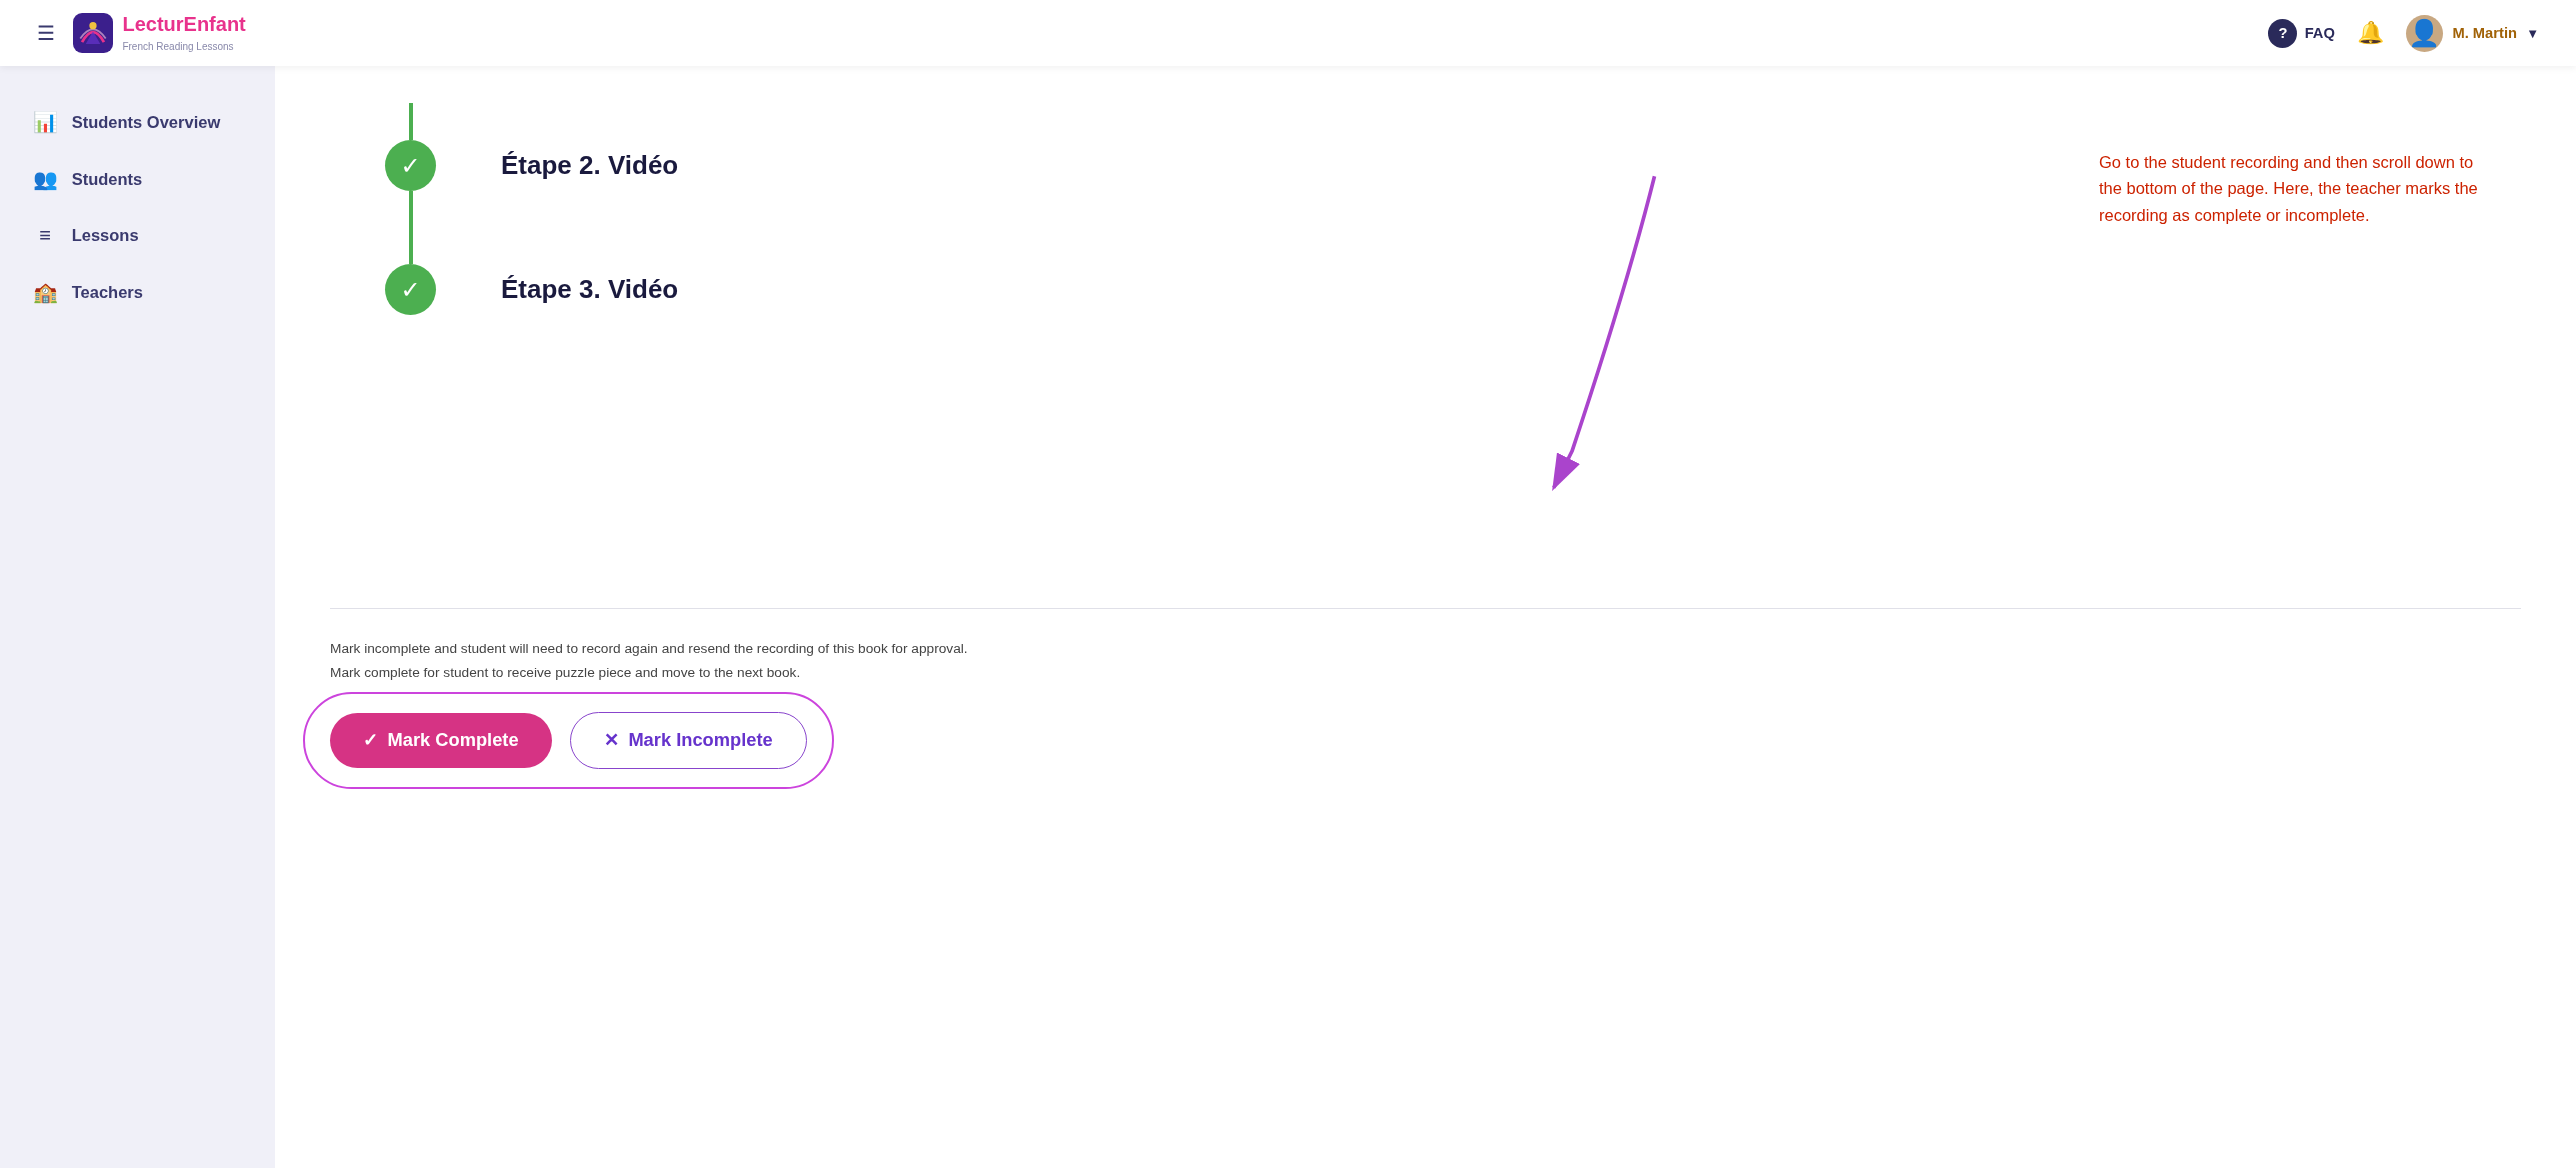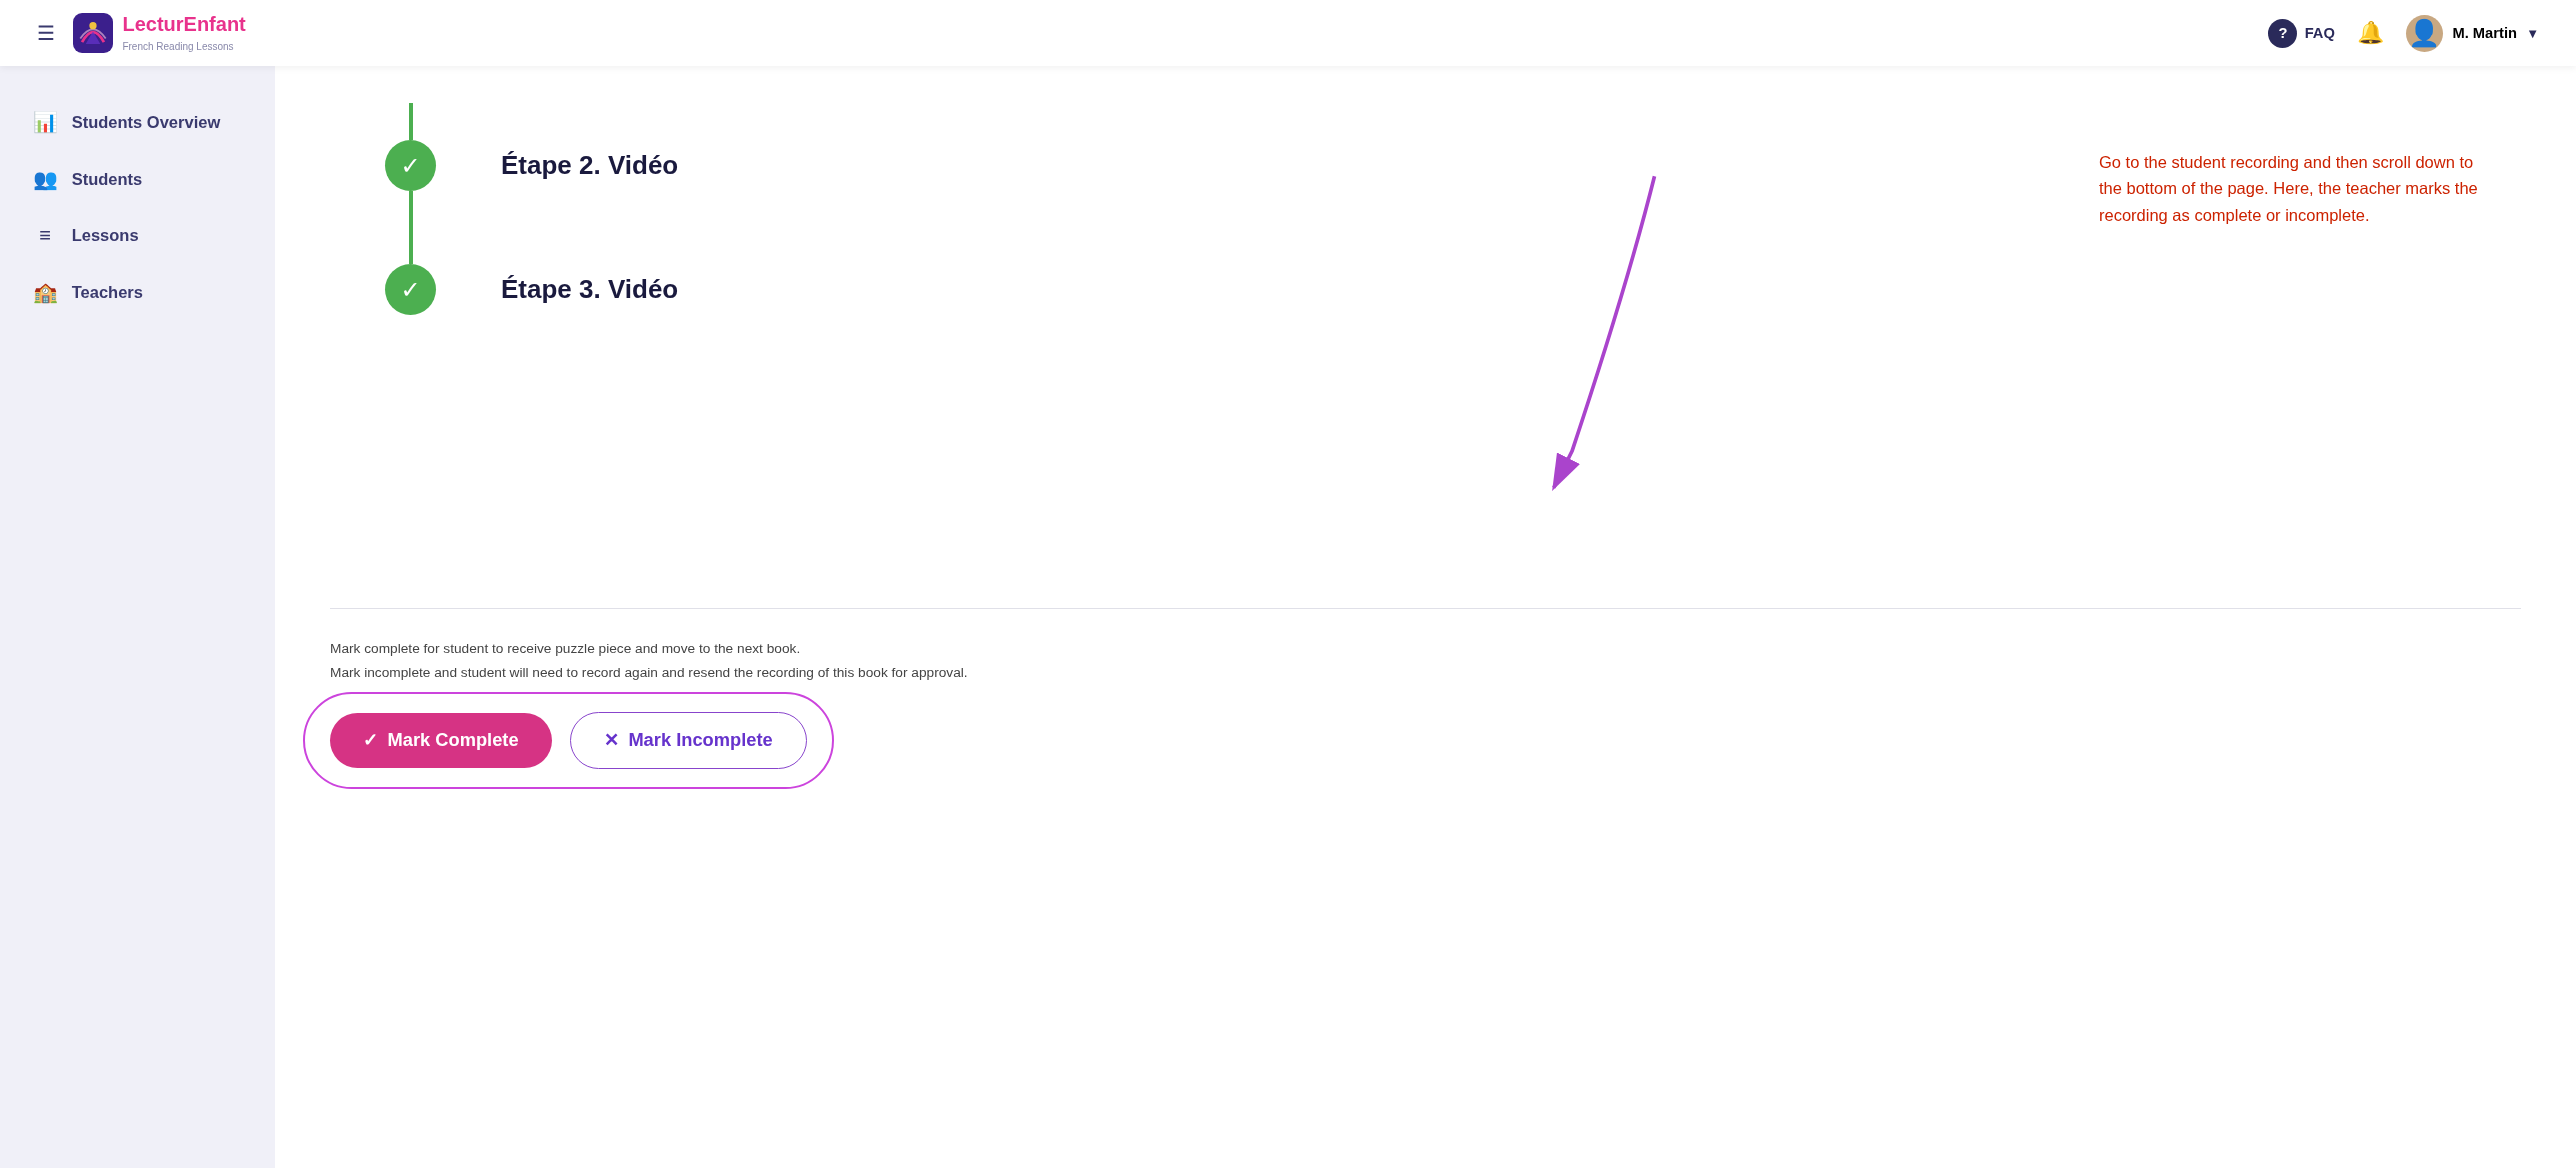--- a/index.html
+++ b/index.html
@@ -121,21 +121,21 @@
       background: #c8a882;
       overflow: hidden;
       display: flex;
       align-items: center;
       justify-content: center;
     }
 
     .user-name {
       font-size: 14.7px;
       font-weight: 600;
-      color: #000000;
+      color: #a16207;
     }
 
     
     .layout {
       display: flex;
       margin-top: 66px;
       height: calc(100vh - 66px);
     }
 
     
@@ -392,22 +392,22 @@
           </marker>
         </defs>
         <path d="M 750 80 Q 720 200 660 380 L 640 420" stroke="#aa44cc" stroke-width="4" fill="none" marker-end="url(#arrowhead)"></path>
       </svg>
 
       
       <hr class="divider" style="margin-top: 293px;">
 
       
       <div class="instructions">
+        <div>Mark incomplete and student will need to record again and resend the recording of this book for approval.</div>
         <div>Mark complete for student to receive puzzle piece and move to the next book.</div>
-        <div>Mark incomplete and student will need to record again and resend the recording of this book for approval.</div>
       </div>
 
       
       <div class="buttons-area">
         <div class="oval-highlight"></div>
         <div class="buttons-row">
           <button class="btn-mark-complete">
             <span>✓</span>
             <span>Mark Complete</span>
           </button>

